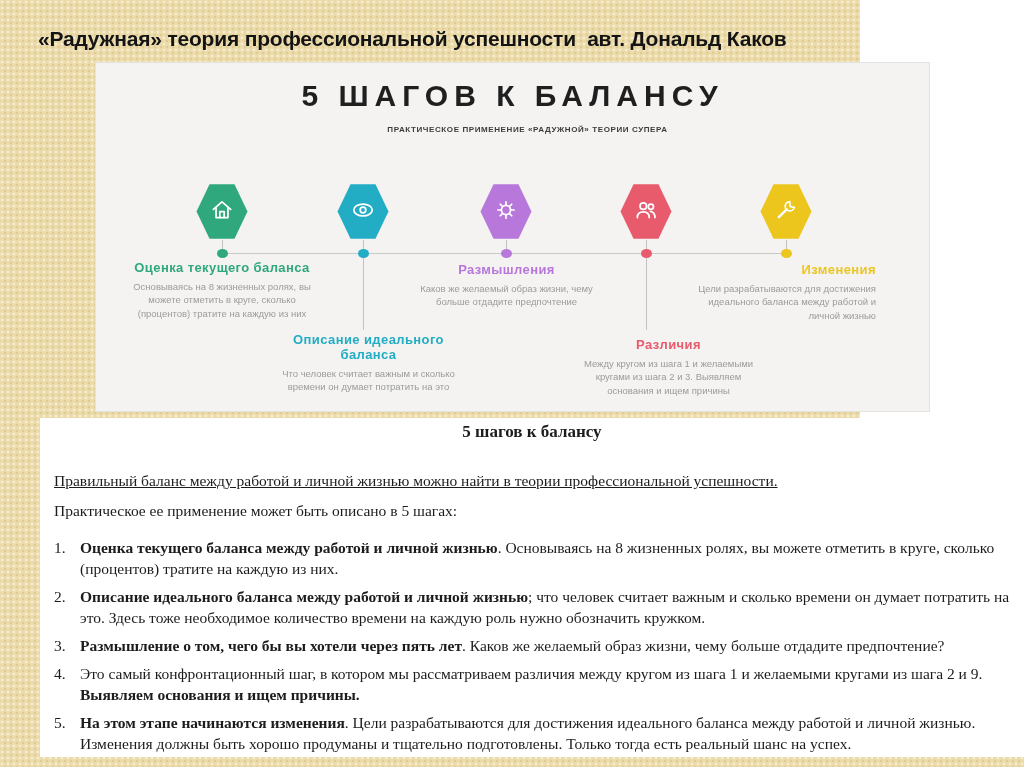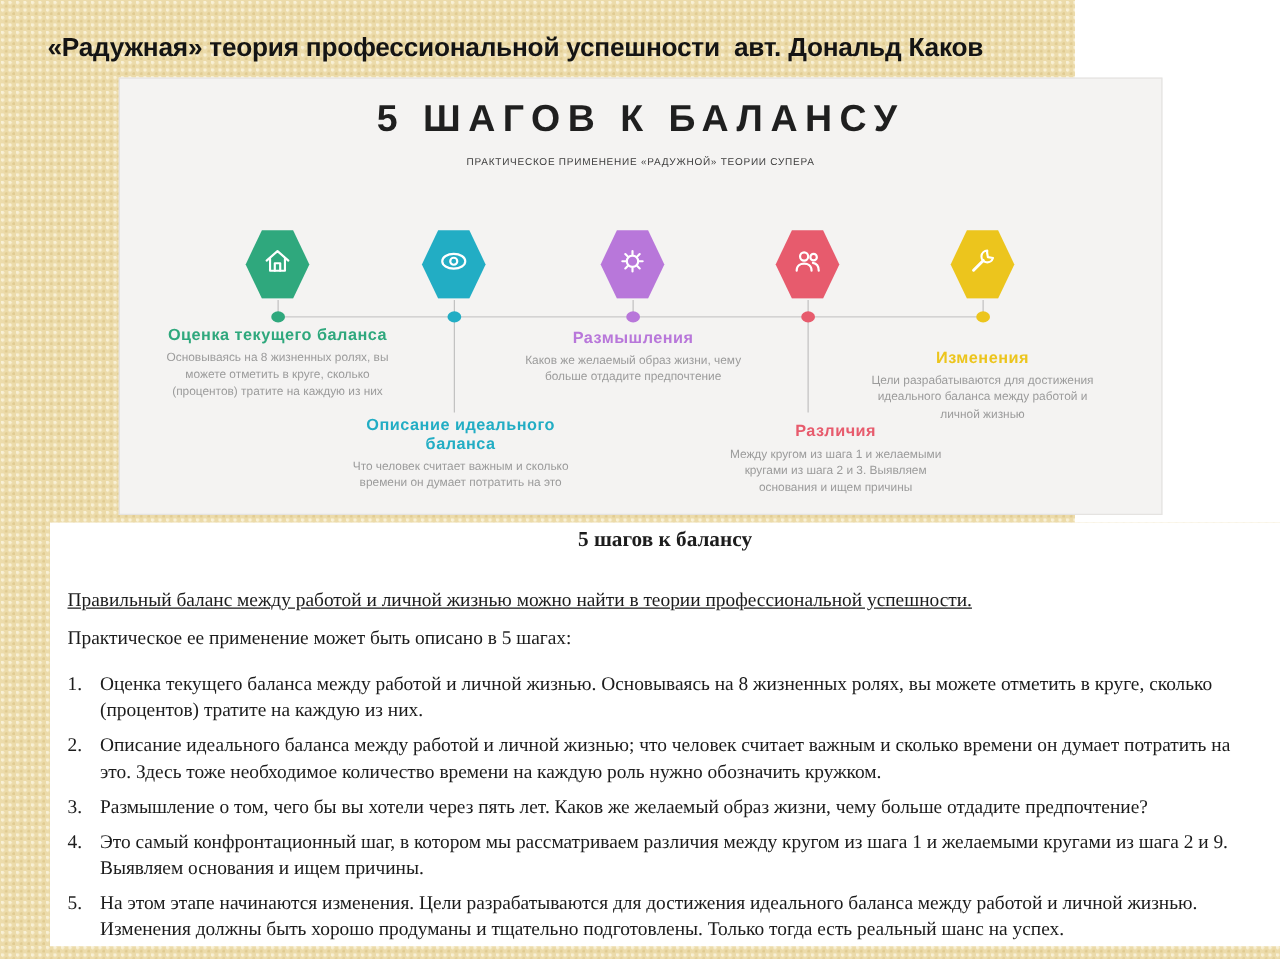--- a/index.html
+++ b/index.html
@@ -24,21 +24,21 @@
   .infographic{
     position:absolute;left:95px;top:62px;width:835px;height:350px;
     background:#f4f3f2;border:1px solid #e5e3e1;box-sizing:border-box;
   }
   .ig-title{
     position:absolute;left:0;top:16px;width:100%;text-align:center;
     font-size:30px;font-weight:800;letter-spacing:6px;color:#1f1f1f;
   }
   .ig-subtitle{
     position:absolute;left:0;top:62px;width:100%;text-align:center;
-    font-size:8px;font-weight:400;letter-spacing:0.6px;color:#3c3c3c;
+    font-size:8px;font-weight:700;letter-spacing:0.6px;color:#3c3c3c;padding-left:15px;
   }
   .hex{
     position:absolute;top:120px;width:52px;height:57px;
     clip-path:polygon(26% 2%,74% 2%,99% 50%,74% 98%,26% 98%,1% 50%);
     display:flex;align-items:center;justify-content:center;
   }
   .hex svg{width:26px;height:26px;stroke:#ffffff;fill:none;stroke-width:1.6;stroke-linecap:round;stroke-linejoin:round;}
   .vline{position:absolute;width:1px;background:#c2c2c2;top:177px;}
   .timeline{position:absolute;left:126px;top:190px;width:564px;height:1px;background:#c9c9c9;}
   .dot{position:absolute;top:186px;width:11px;height:9px;border-radius:50%;}
@@ -54,21 +54,21 @@
   .doc-heading{
     position:absolute;left:0;top:4px;width:100%;text-align:center;
     font-size:17px;font-weight:700;
   }
   .doc-body{position:absolute;left:14px;top:52px;width:956px;font-size:15.5px;line-height:21px;}
   .doc-p{margin:0 0 9px 0;text-decoration:underline;}
   .doc-p2{margin:0 0 16px 0;}
   .doc-list{margin:0;padding:0;list-style:none;}
   .doc-list li{position:relative;padding-left:26px;margin-bottom:7px;}
   .li-num{position:absolute;left:0;top:0;}
-  .b{font-weight:400;}
+  .b{font-weight:700;}
 </style>
 </head>
 <body>
 
 <div class="slide-title">«Радужная» теория профессиональной успешности  авт. Дональд Каков</div>
 
 <div class="white-corner"></div>
 
 <div class="infographic">
   <div class="ig-title">5 ШАГОВ К БАЛАНСУ</div>
@@ -139,21 +139,21 @@
     <div class="step-desc">Каков же желаемый образ жизни, чему больше отдадите предпочтение</div>
   </div>
   <div class="step-label" style="left:170px;top:270px;width:205px;">
     <div class="step-title" style="color: rgb(34, 173, 196);">Описание идеального баланса</div>
     <div class="step-desc">Что человек считает важным и сколько времени он думает потратить на это</div>
   </div>
   <div class="step-label" style="left:458px;top:275px;width:185px;margin-left:22px;">
     <div class="step-title" style="color: rgb(231, 91, 109);">Различия</div>
     <div class="step-desc">Между кругом из шага 1 и желаемыми кругами из шага 2 и 3. Выявляем основания и ищем причины</div>
   </div>
-  <div class="step-label" style="left:600px;top:216px;width:180px;">
+  <div class="step-label" style="left:600px;top:200px;width:180px;text-align:right;">
     <div class="step-title" style="color: rgb(236, 197, 29);">Изменения</div>
     <div class="step-desc">Цели разрабатываются для достижения идеального баланса между работой и личной жизнью</div>
   </div>
 </div>
 
 <div class="text-image">
   <div class="doc-heading">5 шагов к балансу</div>
   <div class="doc-body">
     <p class="doc-p">Правильный баланс между работой и личной жизнью можно найти в теории профессиональной успешности.</p>
     <p class="doc-p2">Практическое ее применение может быть описано в 5 шагах:</p>

